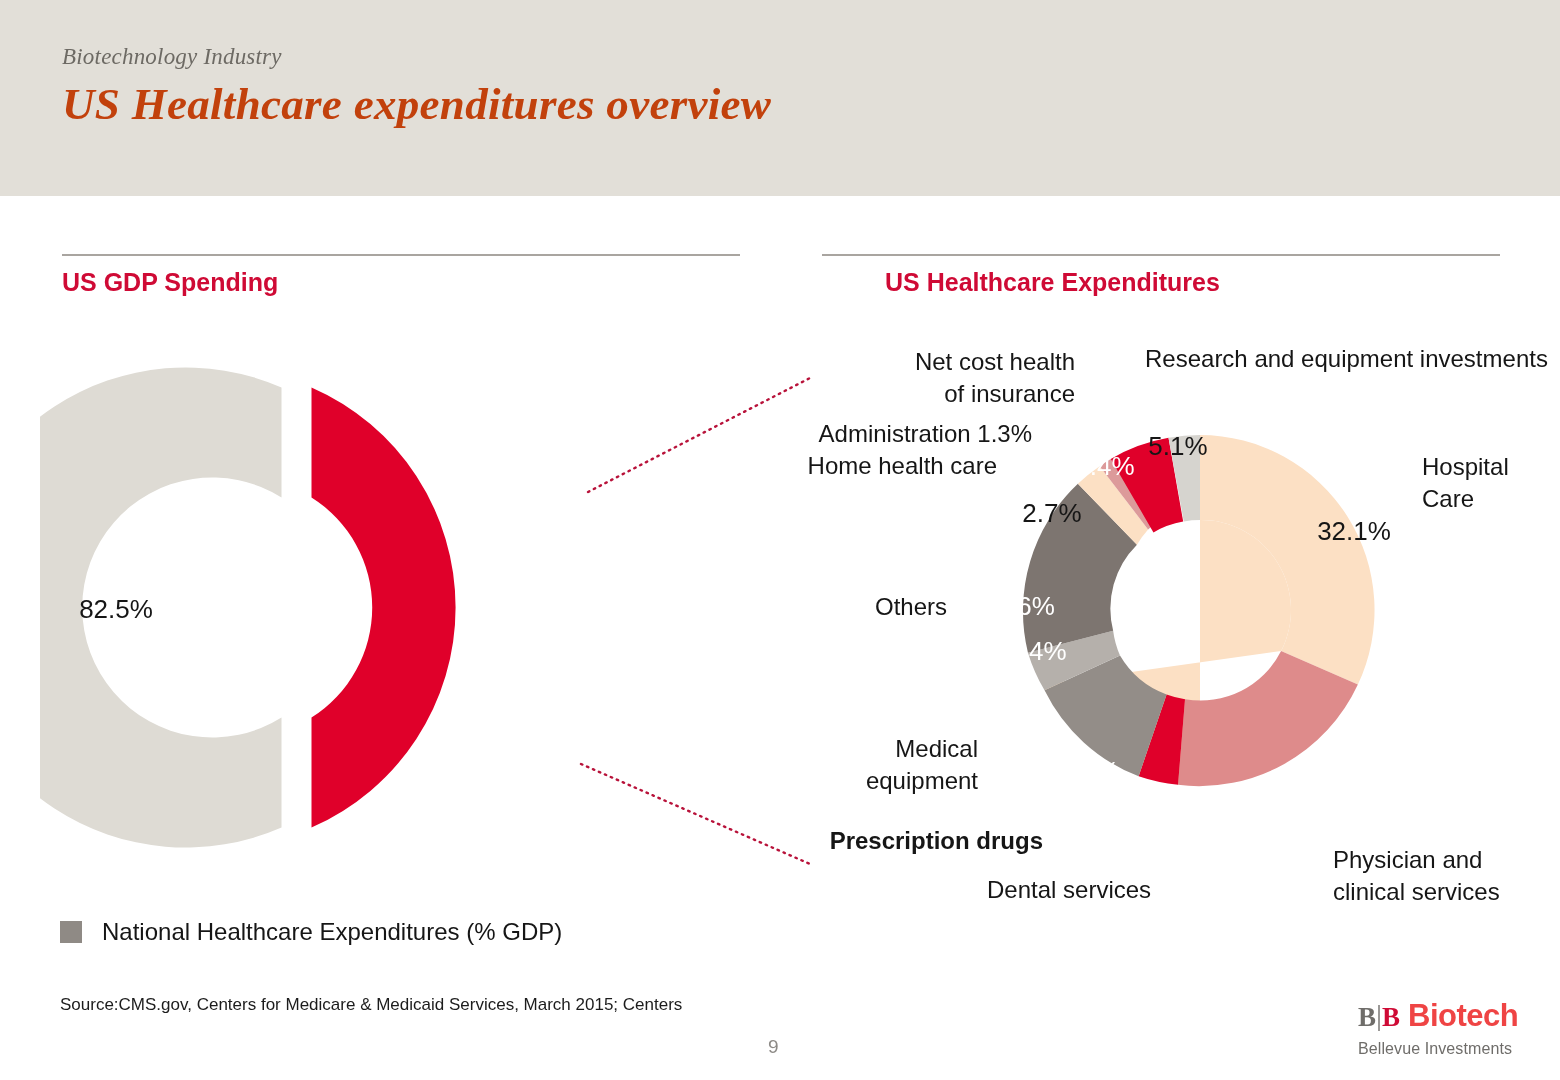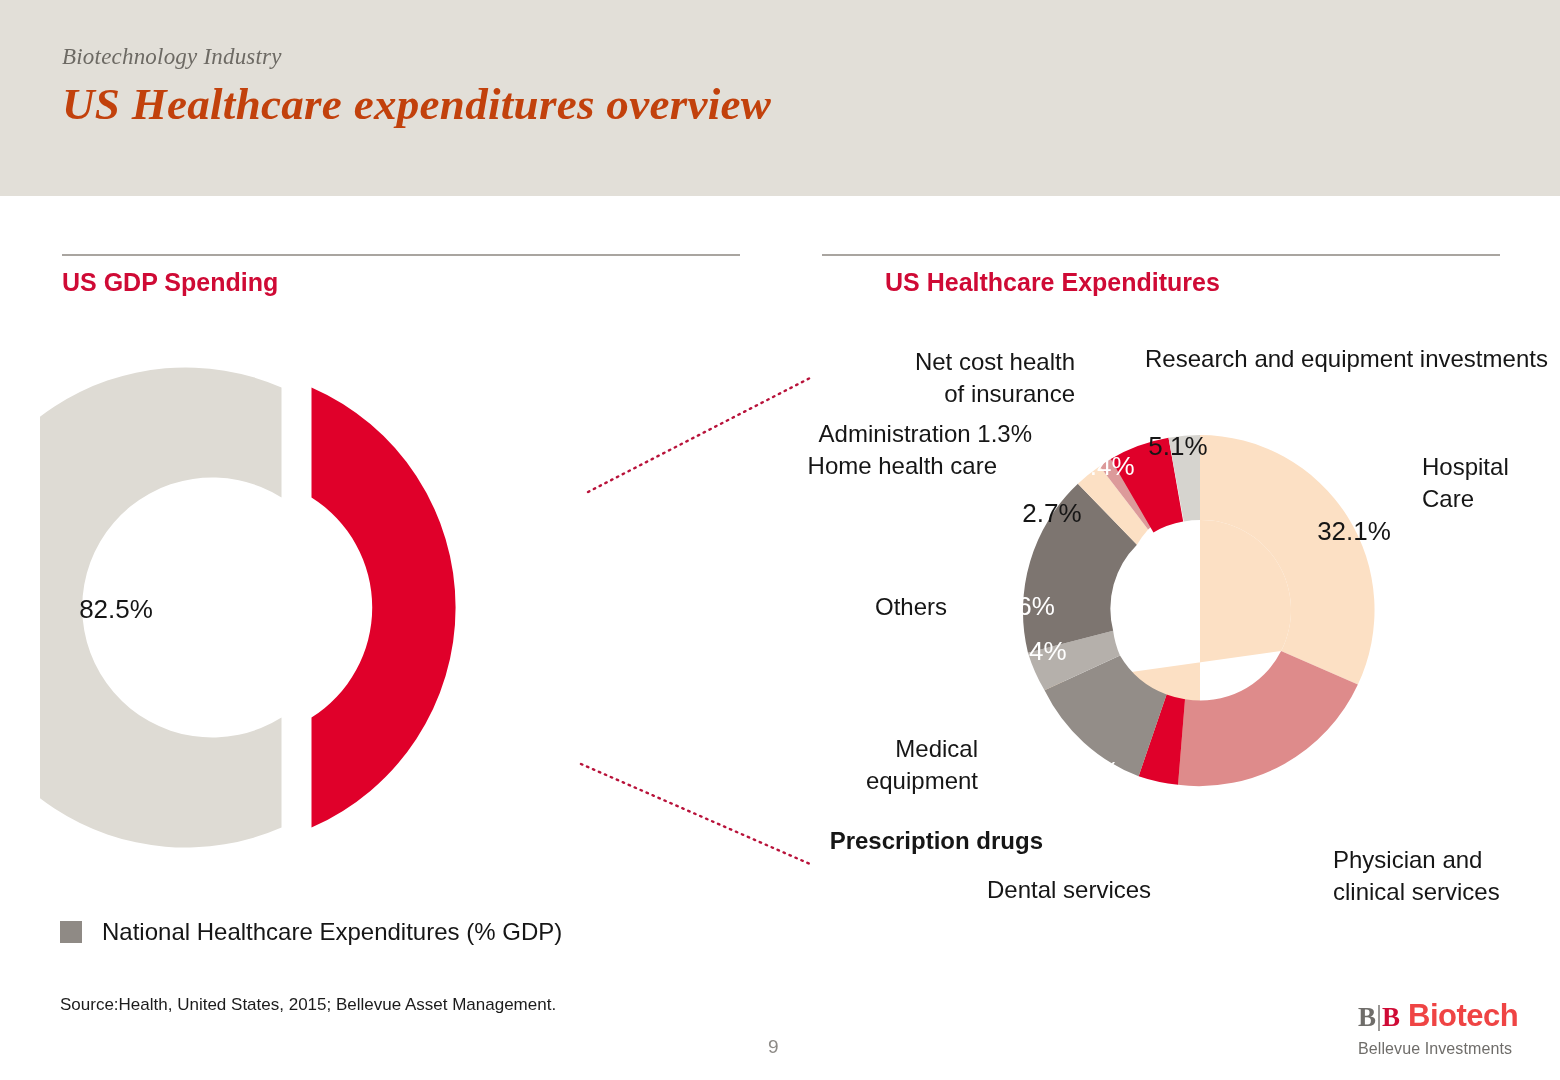--- a/index.html
+++ b/index.html
@@ -246,21 +246,21 @@
 </svg>
 
 <div id="legend">
   <div id="legend-swatch"></div>
   <div id="legend-label">National Healthcare Expenditures (% GDP)</div>
 </div>
 
 <div id="source-block">
   <div id="source-label">Source:</div>
   <div id="source-lines">
-    <div>Health, United States, 2015; Bellevue Asset Management.</div>
+    <div>CMS.gov, Centers for Medicare &amp; Medicaid Services, March 2015; Centers</div>
   </div>
 </div>
 
 <div id="page-number">9</div>
 
 <div id="logo">
   <div id="logo-top">
     <span class="logo-bb">
       <span class="logo-b1">B</span>
       <span class="logo-bar"></span>

